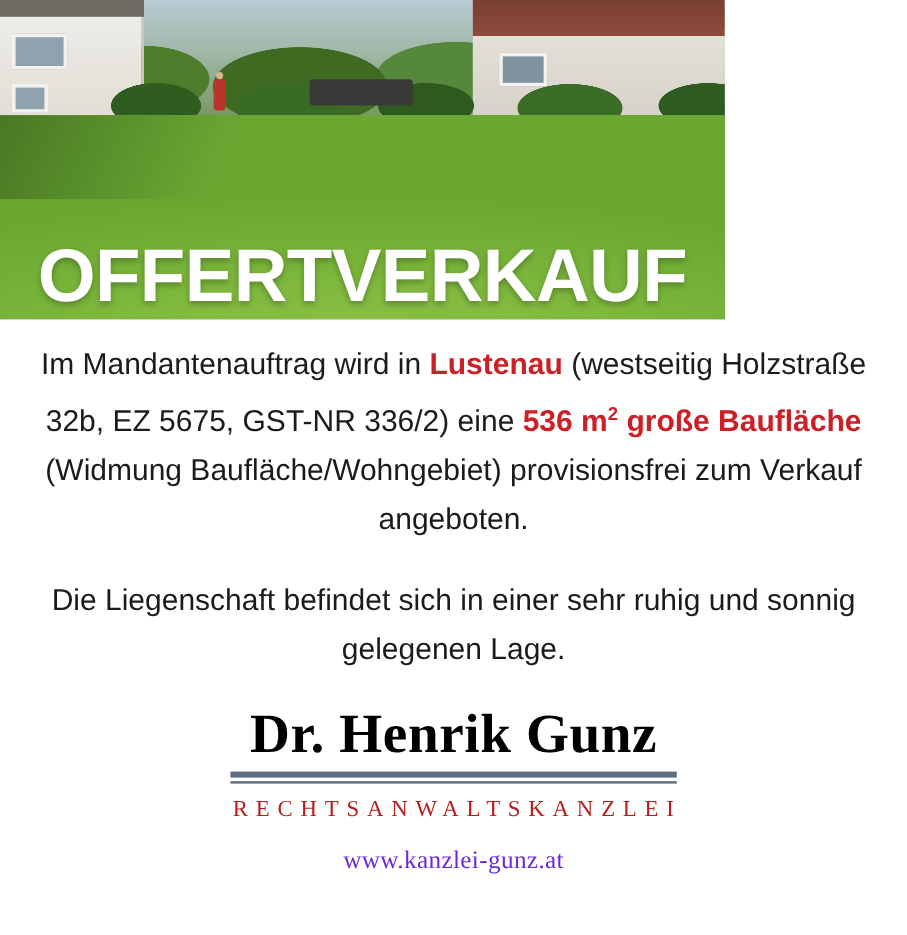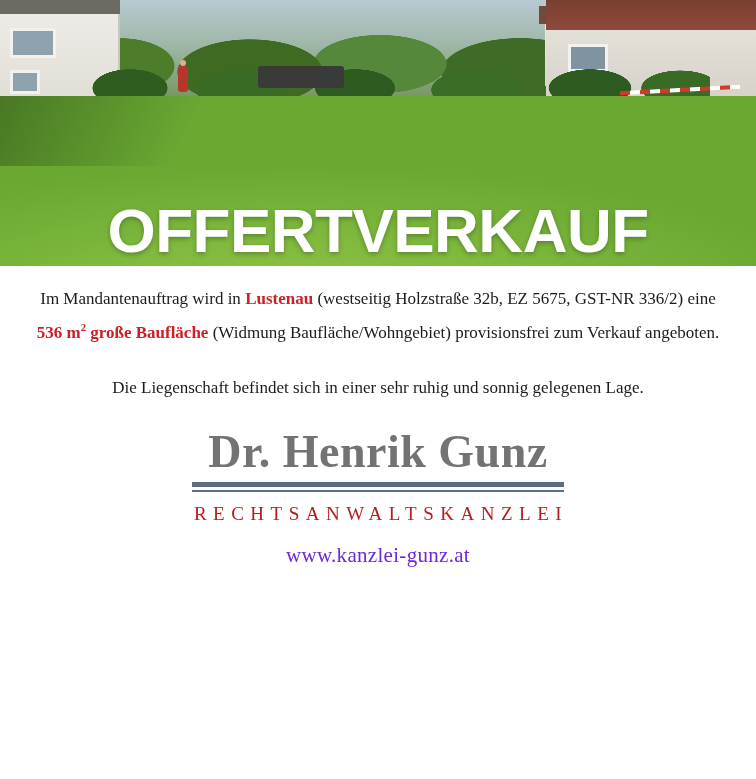--- a/index.html
+++ b/index.html
@@ -18,21 +18,21 @@
     position: relative;
     width: 756px;
     height: 779px;
     background: #ffffff;
     overflow: hidden;
   }
 
   
   .photo {
     position: relative;
-    width: 756px;
+    width: 604px;
     height: 266px;
     overflow: hidden;
     background: #14532d;
   }
   
   .sky {
     position: absolute; left: 0; top: 0; width: 100%; height: 34px;
     background: linear-gradient(#cfdce4, #e7edf1);
   }
   
@@ -136,43 +136,42 @@
     line-height: 1;
     text-shadow: 0 2px 5px rgba(0,0,0,0.28);
   }
 
   
   .body {
     padding: 18px 28px 0 28px;
     text-align: center;
   }
   .para {
-    font-size: 17px;
-    line-height: 29px;
+    font-size: 25px;
+    line-height: 41px;
     color: #1b1b1b;
     margin: 0;
-    font-family: Liberation Serif, serif;
   }
   .para + .para { margin-top: 26px; }
   .hl {
     color: #cc2026;
     font-weight: bold;
   }
   .hl sup { font-size: 0.62em; vertical-align: super; }
 
   
   .sig {
     margin-top: 26px;
     text-align: center;
   }
   .sig-name {
     font-family: "Liberation Serif", serif;
     font-size: 46px;
     font-weight: bold;
-    color: #737373;
+    color: #000000;
     letter-spacing: 0.5px;
     line-height: 1.05;
   }
   .sig-rules {
     width: 372px;
     margin: 6px auto 0 auto;
   }
   .rule-thick {
     height: 5px; background: #5b6d80; width: 100%;
   }

